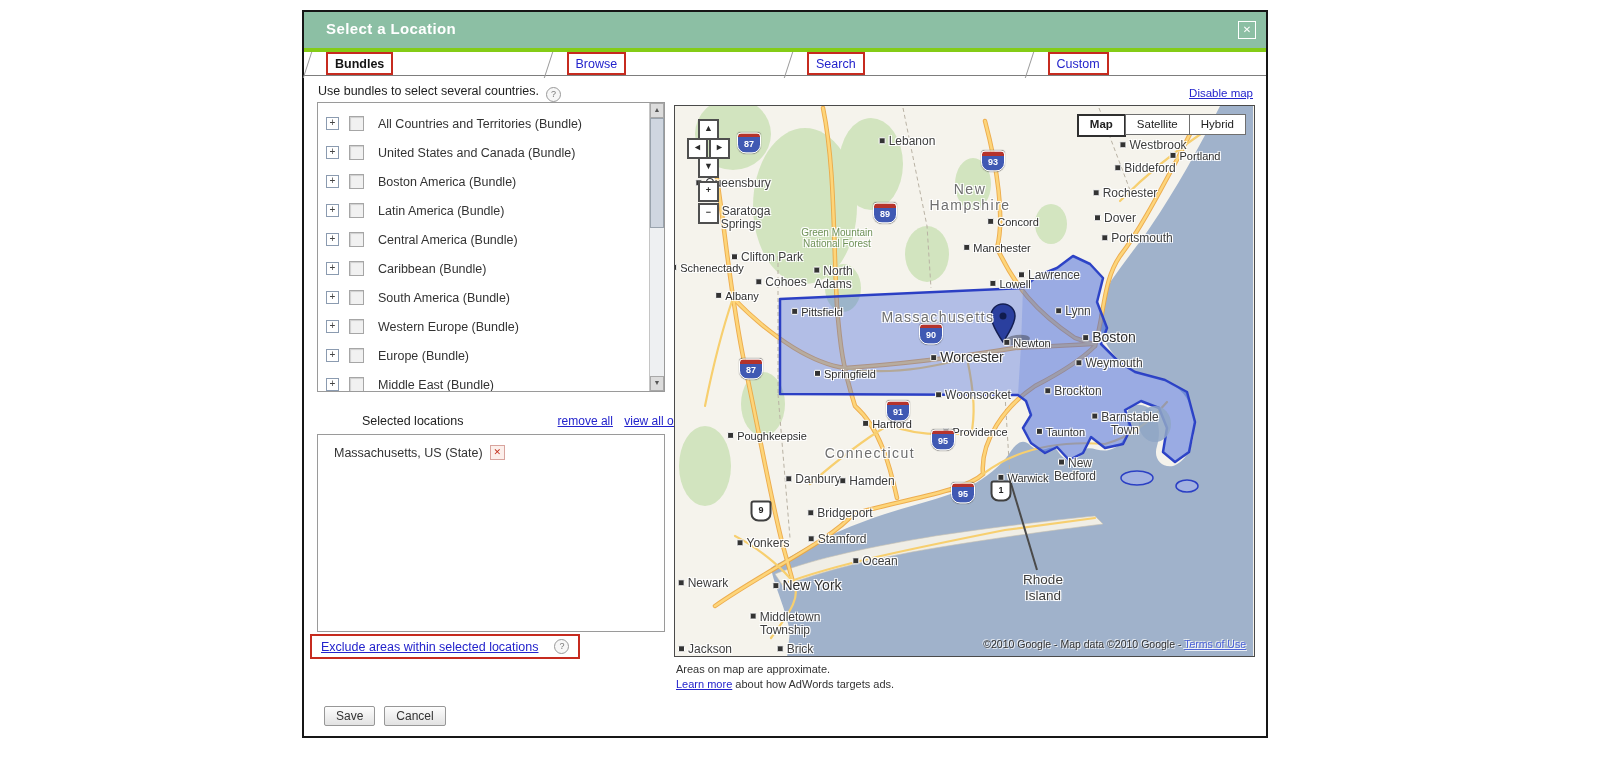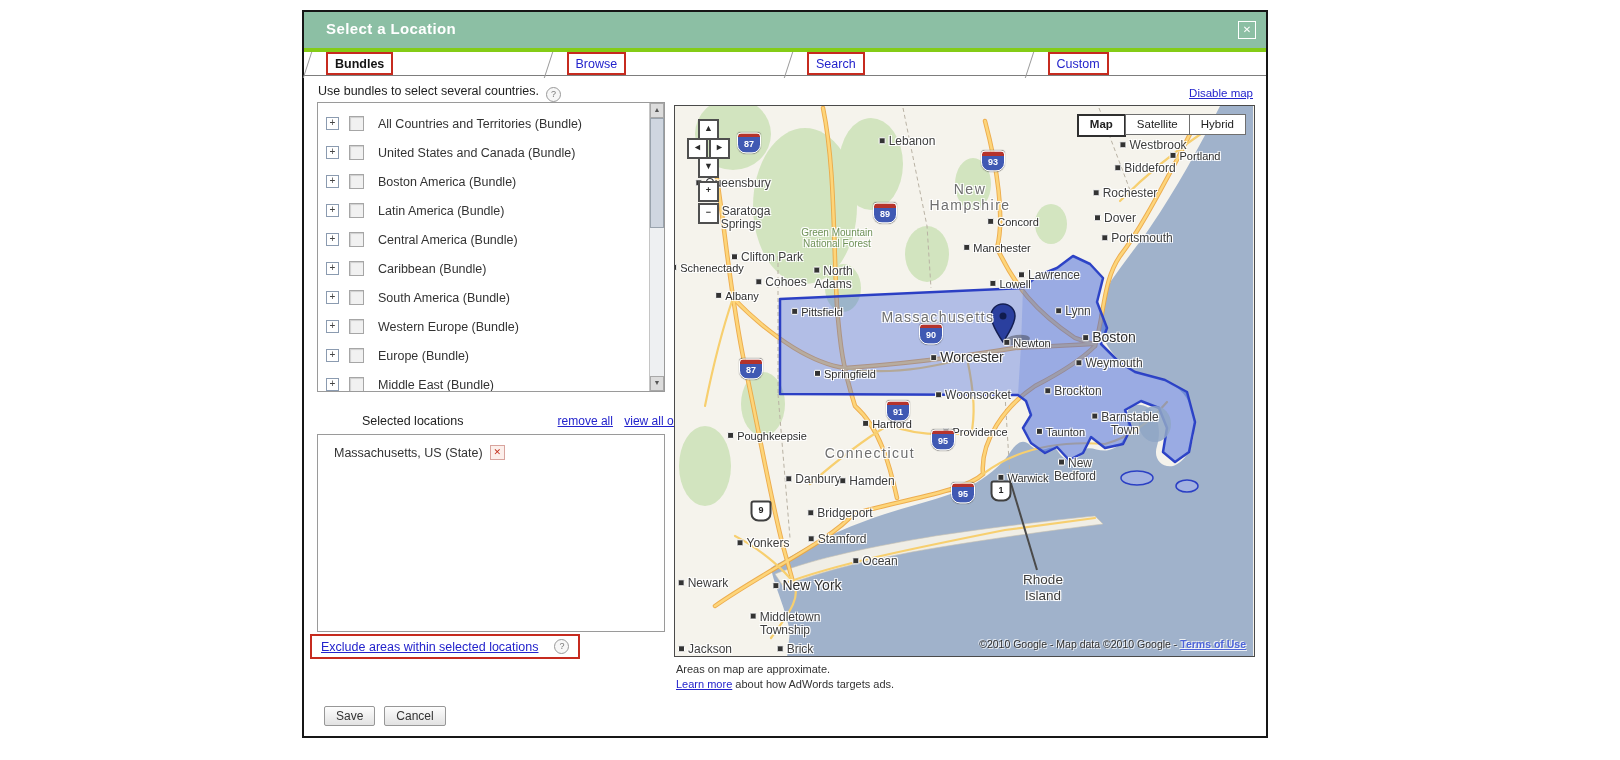--- a/index.html
+++ b/index.html
@@ -78,21 +78,21 @@
   .pan{position:absolute;left:12px;top:13px;width:60px;height:110px;}
   .pbtn{position:absolute;width:17px;height:17px;background:#fff;border:2px solid #4f4f4f;color:#2a2a2a;
         font-size:9px;line-height:14px;text-align:center;font-weight:bold;cursor:pointer;}
   .shield{position:absolute;transform:translate(-50%,-50%);text-align:center;pointer-events:none;}
   .s-i{width:22px;height:19px;background:linear-gradient(#b5332c 0 4px,#4059b3 4px);border-radius:4px 4px 9px 9px;
        color:#fff;font-size:9px;font-weight:bold;line-height:21px;border:1px solid #fff;box-shadow:0 0 1px #555;}
   .s-us{width:17px;height:17px;background:#fff;border:2px solid #3f3f3f;border-radius:3px 3px 8px 8px;
         color:#222;font-size:9px;font-weight:bold;line-height:14px;}
   .copyright{position:absolute;right:8px;bottom:6px;font-size:10.5px;color:#333;
       text-shadow:1px 1px 0 rgba(255,255,255,.8),-1px -1px 0 rgba(255,255,255,.8);}
-  .copyright a{color:#4c63d8;text-decoration:underline;cursor:pointer;font-weight:bold;}
+  .copyright a{color:#4c63d8;text-decoration:underline;cursor:pointer;}
   .map-notes{position:absolute;left:372px;top:650px;font-size:11px;color:#333;line-height:1.4;}
   .map-notes a{color:#2323cc;text-decoration:underline;cursor:pointer;}
 </style>
 </head>
 <body>
 
 <div class="canvas">
   <div class="dialog">
 
     <div class="titlebar">

